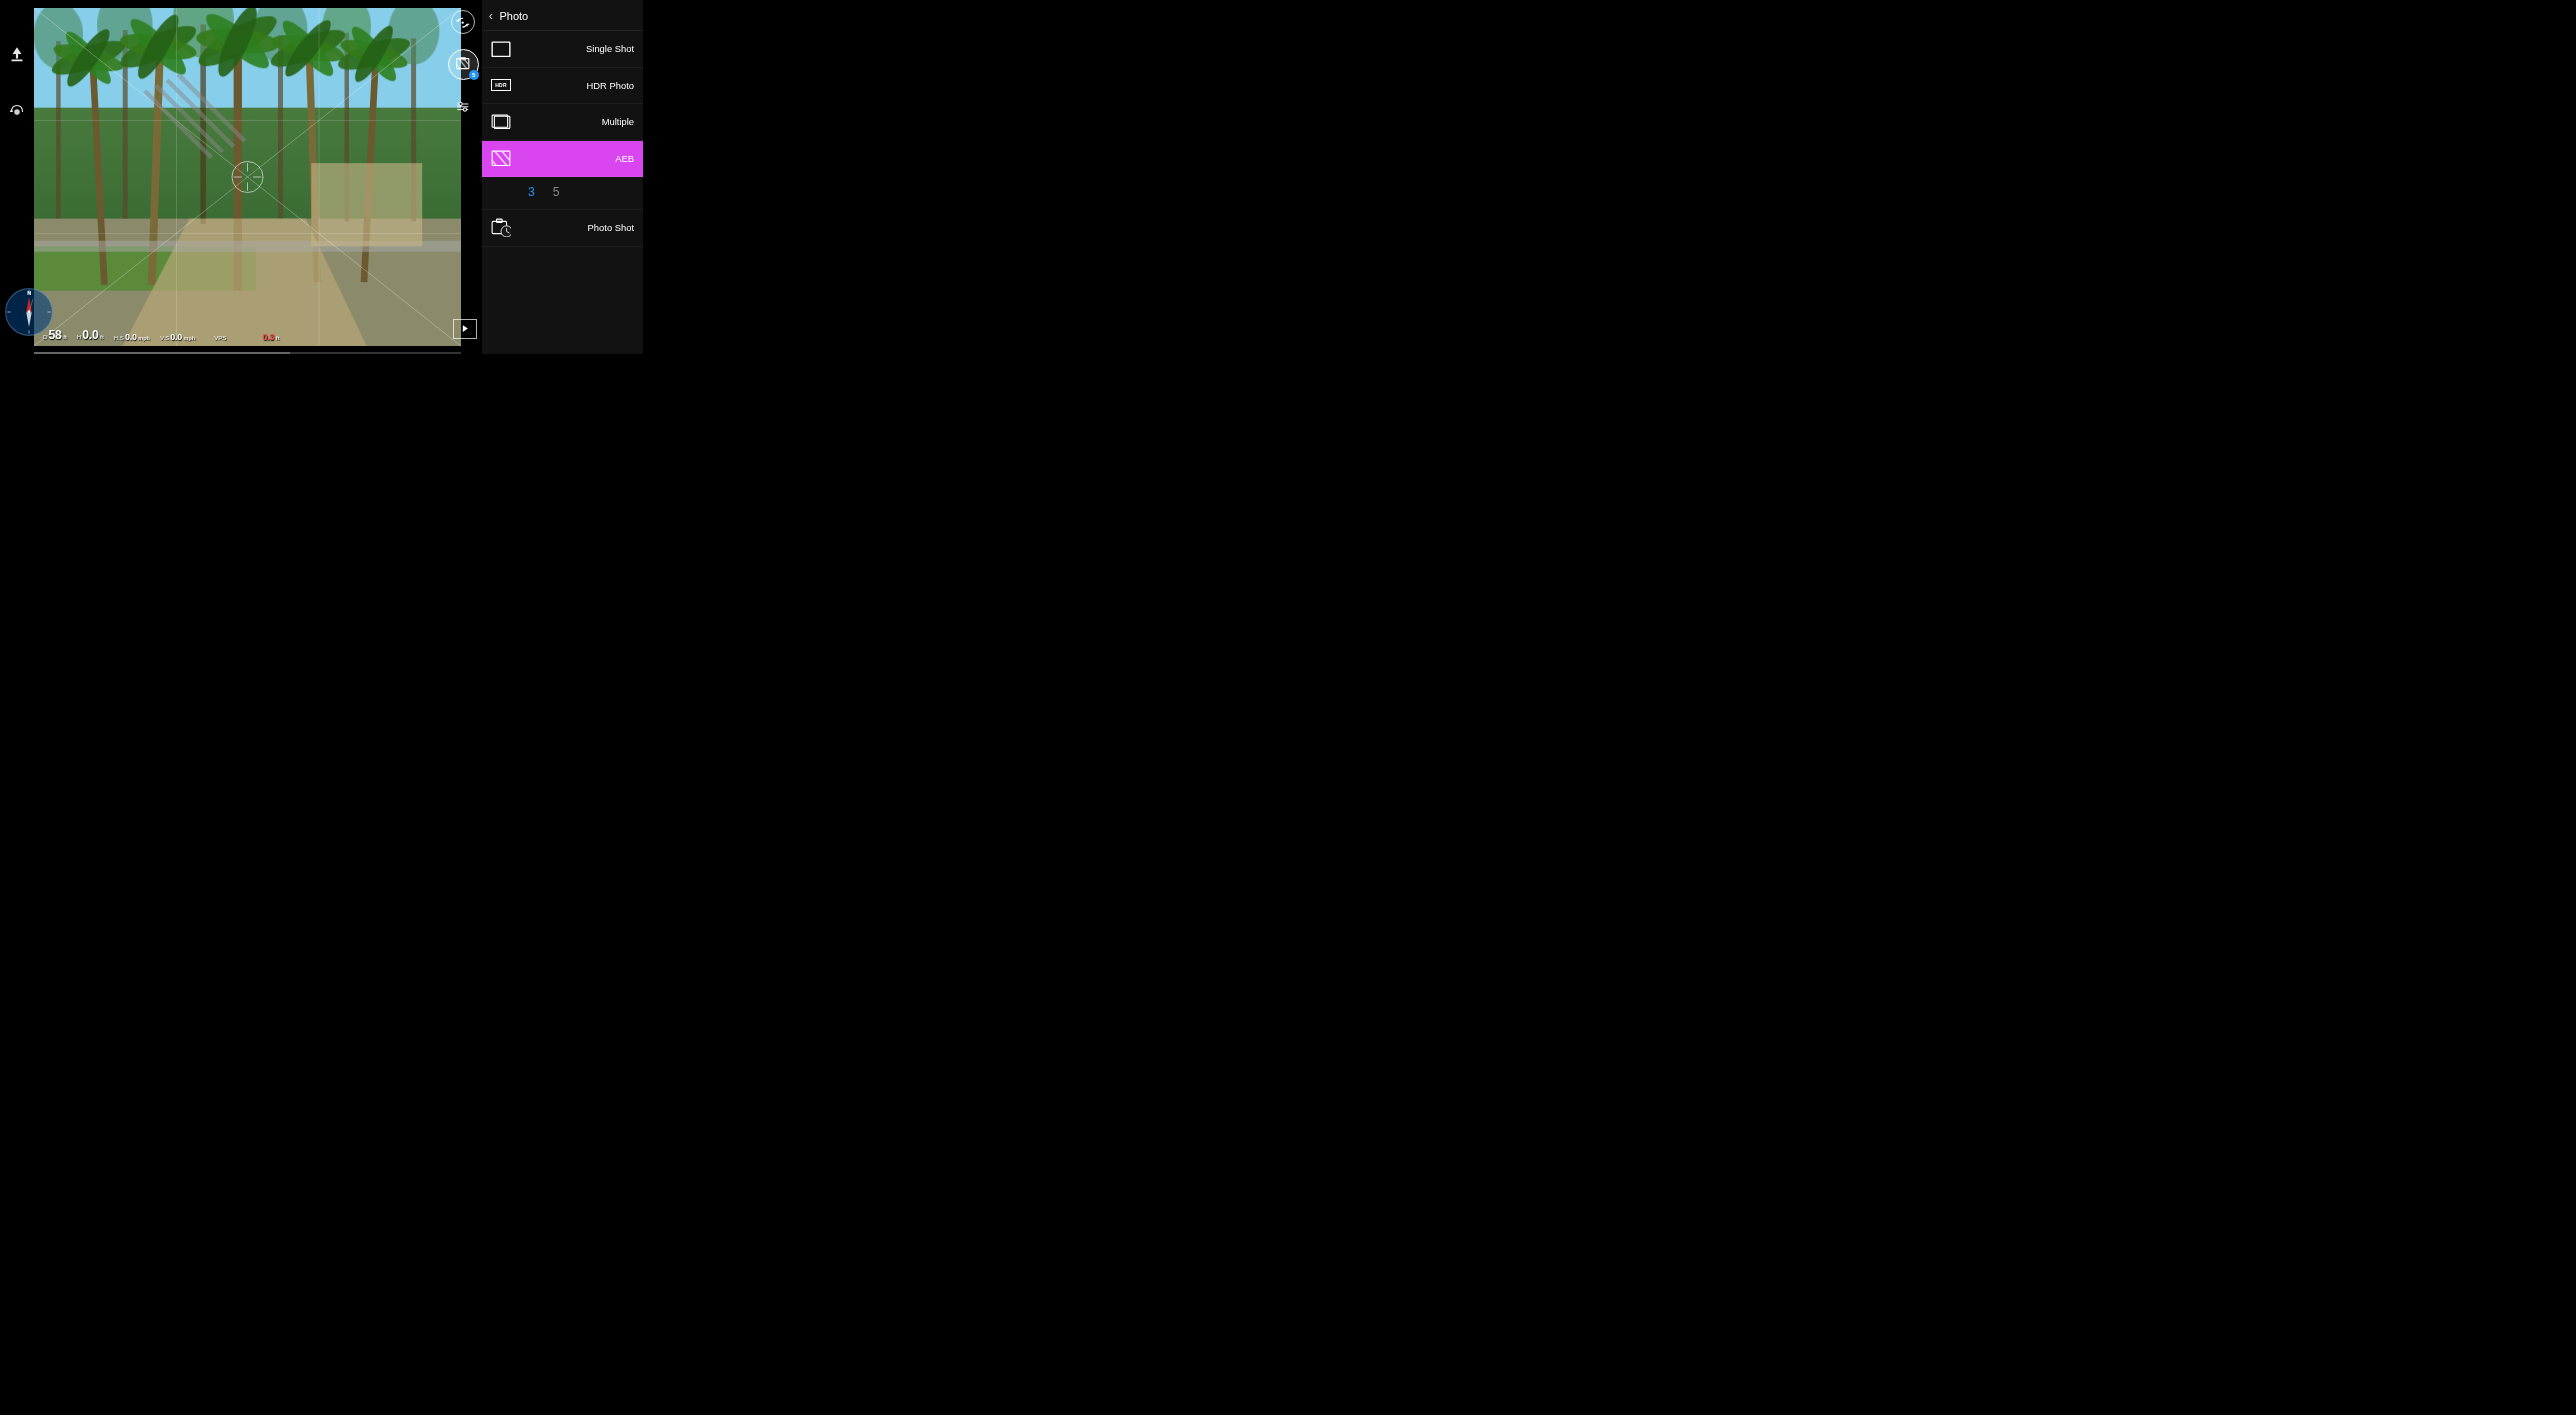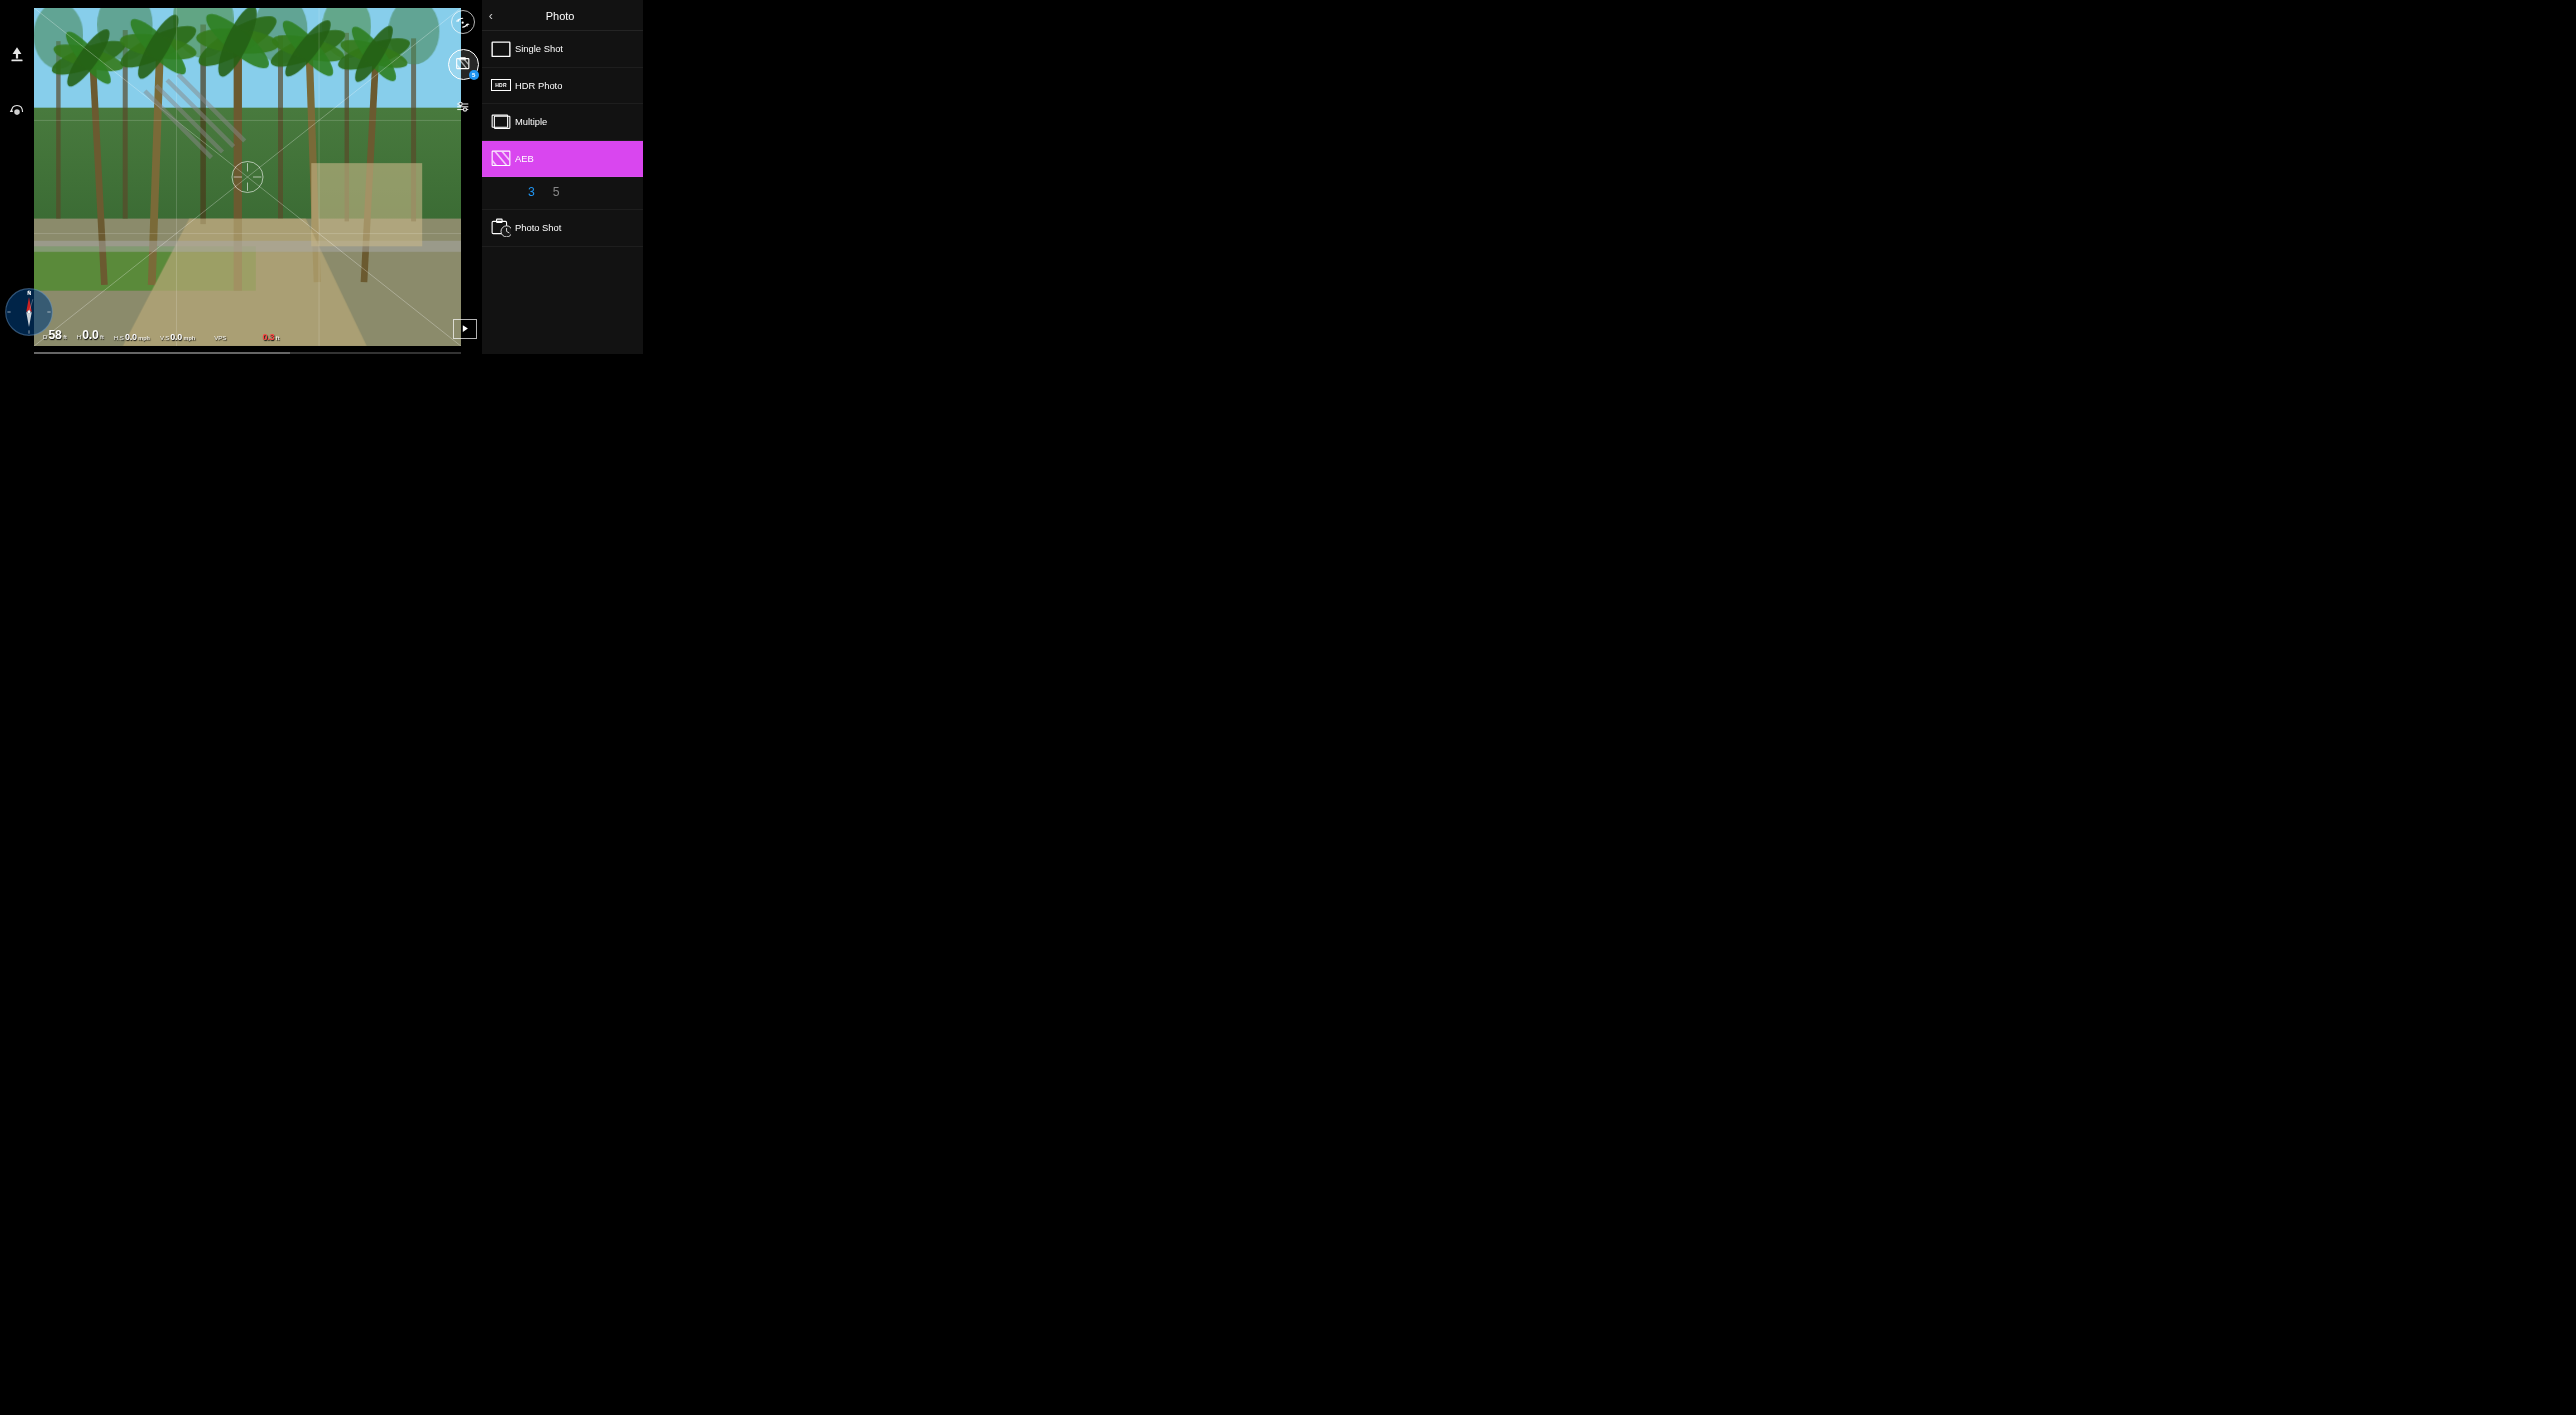--- a/index.html
+++ b/index.html
@@ -160,31 +160,31 @@
       cursor: pointer;
       margin-right: 6.7px;
       line-height: 1;
     }
 
     #photo-title {
       color: #fff;
       font-size: 11px;
       font-weight: 400;
       flex: 1;
-      text-align: center;
       margin-right: 13.3px;
     }
 
     .menu-item {
       display: flex;
       align-items: center;
       padding: 7.8px 9px;
       cursor: pointer;
       border-bottom: 0.6px solid rgba(255,255,255,0.05);
-      gap: 4px;
+      gap: 12px;
+      justify-content: space-between;
     }
 
     .menu-item.active {
       background: #d946ef;
     }
 
     .menu-icon {
       width: 20px;
       height: 20px;
       flex-shrink: 0;

